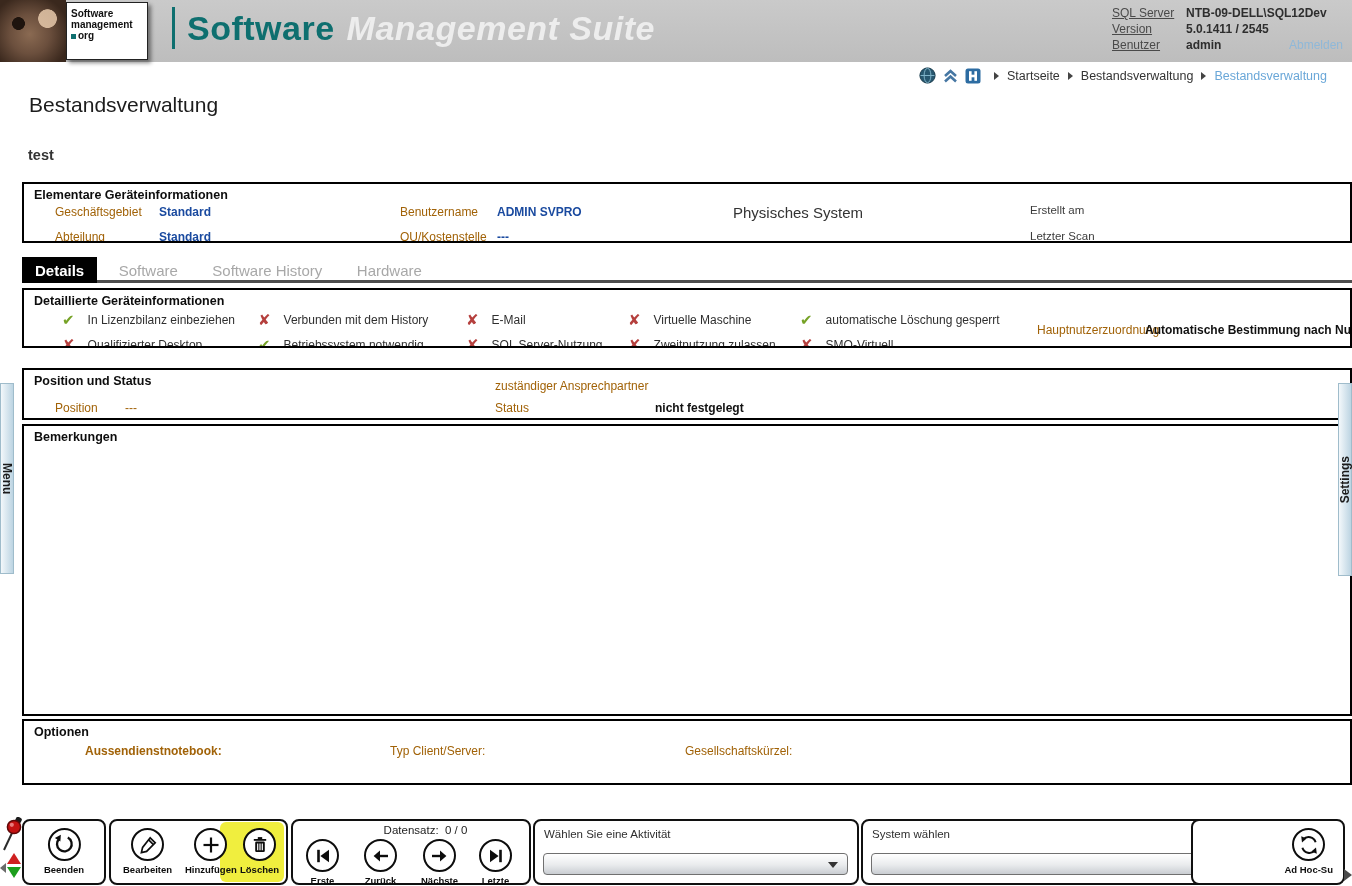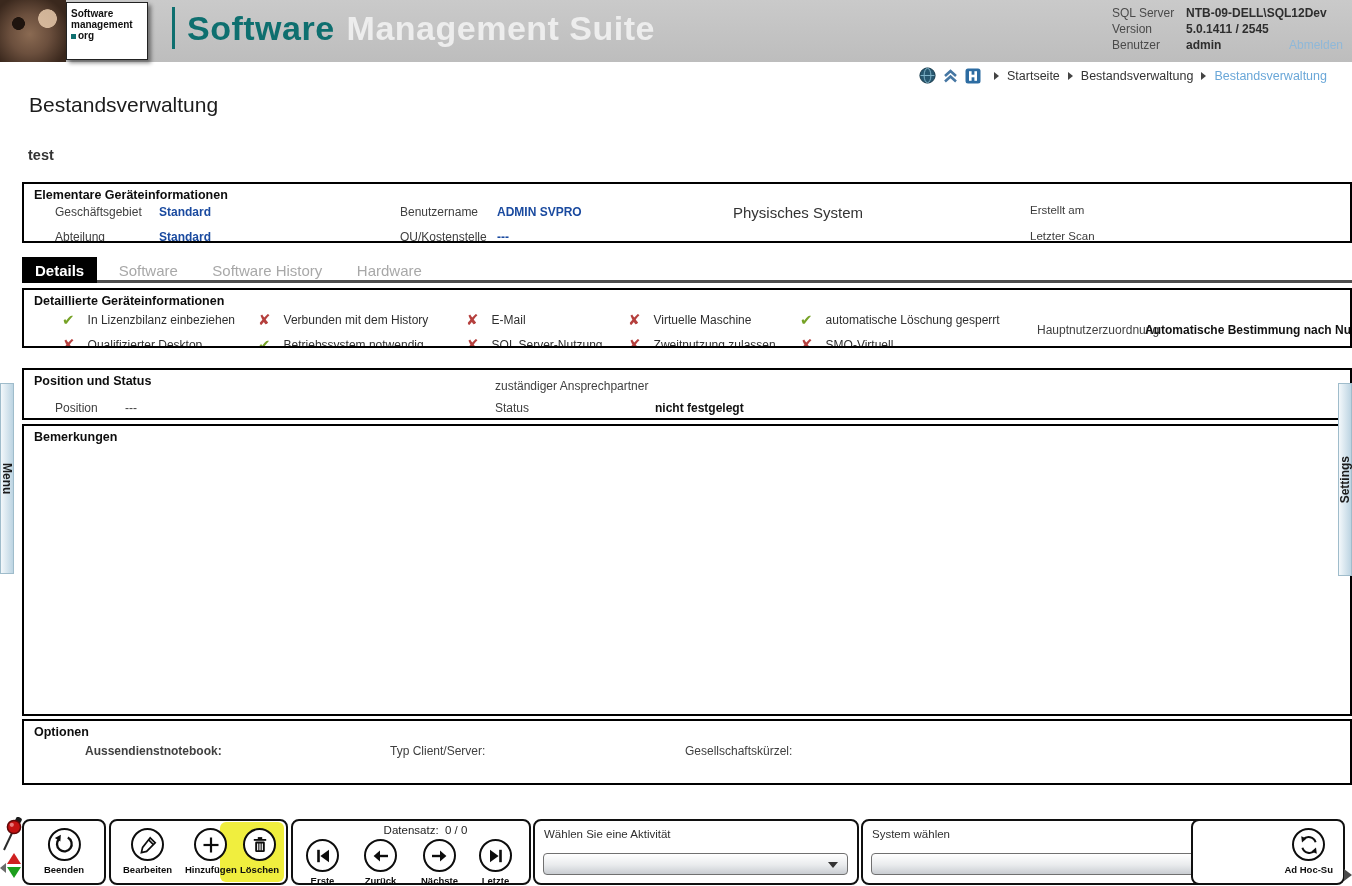--- a/index.html
+++ b/index.html
@@ -17,43 +17,43 @@
       radial-gradient(circle at 28% 38%, #1e140e 0 10%, rgba(0,0,0,0) 11%),
       radial-gradient(circle at 45% 55%, #8a6a52 0%, #6b4f3d 40%, #3a281d 80%),
       #2c1f16; }
   #logo-box { position:absolute; left:66px; top:2px; width:82px; height:58px; background:#fff;
     border:1px solid #222; box-shadow:3px 3px 4px rgba(0,0,0,.45); padding:5px 4px; }
   #logo-box .ln { font-size:10px; font-weight:bold; line-height:11px; color:#111; white-space:nowrap; }
   .org-square { display:inline-block; width:5px; height:5px; background:#0e6f6f; margin-right:2px; }
   #brand { position:absolute; left:172px; top:7px; display:flex; align-items:center; }
   #brand-bar { width:3px; height:42px; background:#0e6f6f; margin-right:12px; }
   .brand1 { color:#0e6f6f; font-size:34px; font-weight:bold; letter-spacing:.5px; }
-  .brand2 { color:#ededed; font-size:34px; font-weight:bold; letter-spacing:.5px; margin-left:12px; }
+  .brand2 { color:#ededed; font-size:34px; font-weight:bold; letter-spacing:.5px; margin-left:12px;font-style:italic; }
   #sysinfo { position:absolute; left:1112px; top:6px; font-size:12px; display:grid;
              grid-template-columns:74px auto; row-gap:2px; }
-  #sysinfo .silbl { color:#4a4a4a; }
+  #sysinfo .silbl { color:#4a4a4a;text-decoration:underline; }
   #sysinfo .sival { color:#2e2e2e; font-weight:bold; }
   #logout { position:absolute; right:9px; top:38px; font-size:12px; color:#8fb8d8; cursor:pointer; }
 
   
   #crumb-icons { position:absolute; left:919px; top:67px; display:flex; gap:6px; align-items:center; }
   #breadcrumb { position:absolute; left:986px; top:69px; font-size:12.5px; color:#333;
                 display:flex; align-items:center; white-space:nowrap; }
   .bc-sep { width:0; height:0; border-top:4px solid transparent; border-bottom:4px solid transparent;
             border-left:5px solid #444; display:inline-block; margin:0 8px; }
   .bc-active { color:#6aa7d8; }
 
   
   #page-title { position:absolute; left:29px; top:93px; font-size:21px; font-weight:400; color:#1c1c1c; }
   #record-name { position:absolute; left:28px; top:147px; font-size:14.5px; font-weight:bold; color:#333; }
 
   
   .panel { position:absolute; left:22px; right:0; background:#fff; border:2px solid #000; overflow:hidden; }
   .panel-title { position:absolute; left:10px; top:4px; font-size:12.5px; font-weight:bold; color:#0d0d0d; }
-  .lbl  { font-size:12px; color:#404040; white-space:nowrap; }
+  .lbl  { font-size:12px; color:#a16207; white-space:nowrap; }
   .lblsm{ font-size:11.5px; color:#3c3c3c; white-space:nowrap; }
   .val-blue { font-size:12px; font-weight:bold; color:#1a4a9f; white-space:nowrap; cursor:pointer; }
   .val-bold { font-size:12px; font-weight:bold; color:#111; white-space:nowrap; }
 
   
   #tabs { position:absolute; left:22px; right:0; top:257px; height:26px; border-bottom:3px solid #4d4d4d; }
   .tab { display:inline-block; padding:5px 13px 4px; font-size:15px; color:#a8a8a8; margin-right:4px; cursor:pointer; }
   .tab.active { background:#000; color:#fff; font-weight:bold; }
 
   

